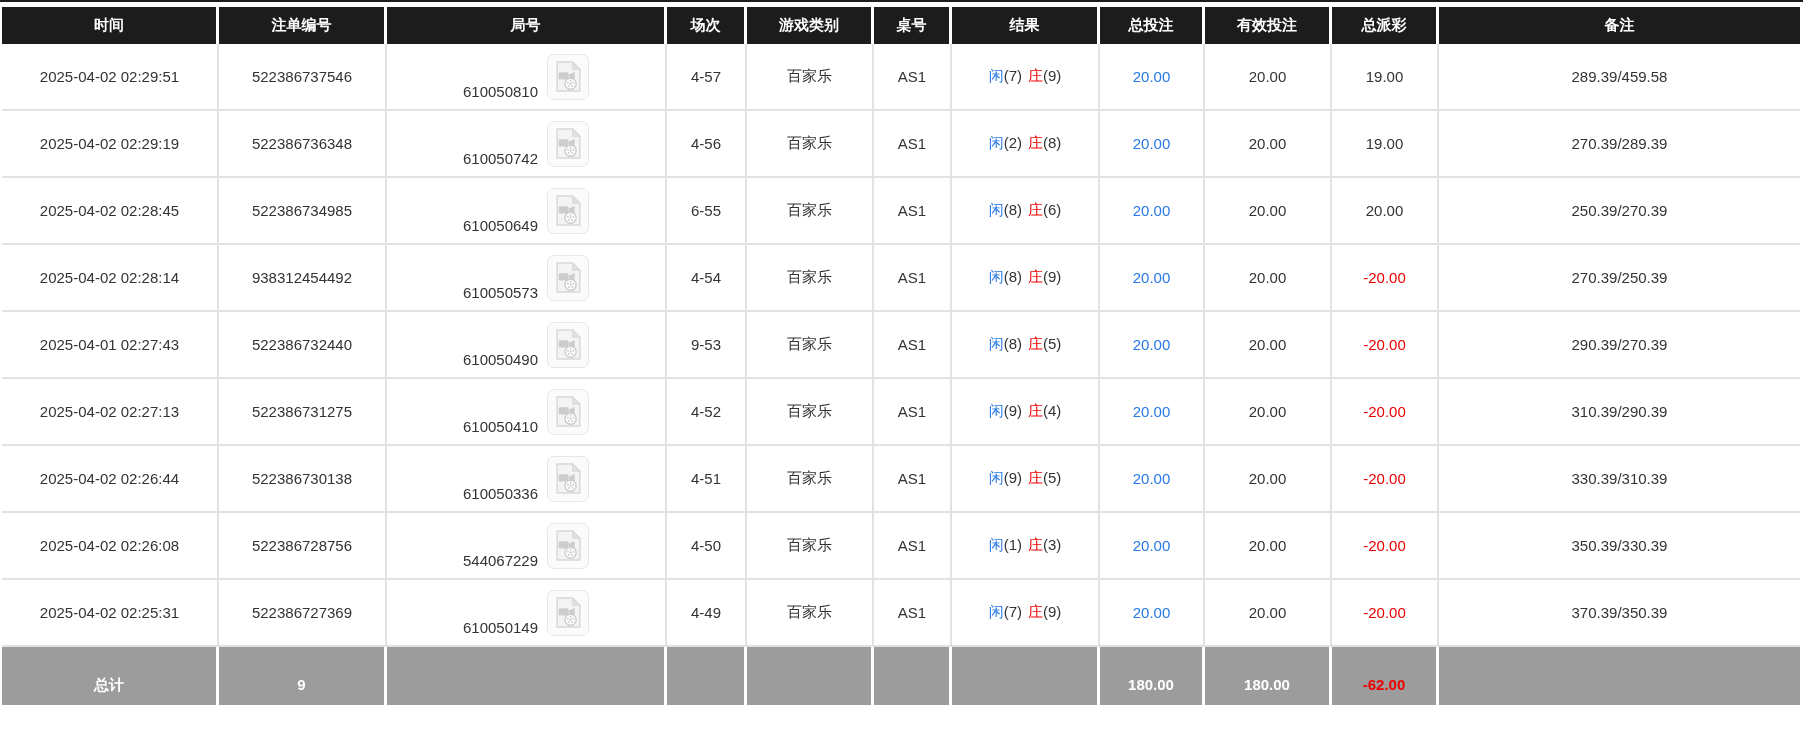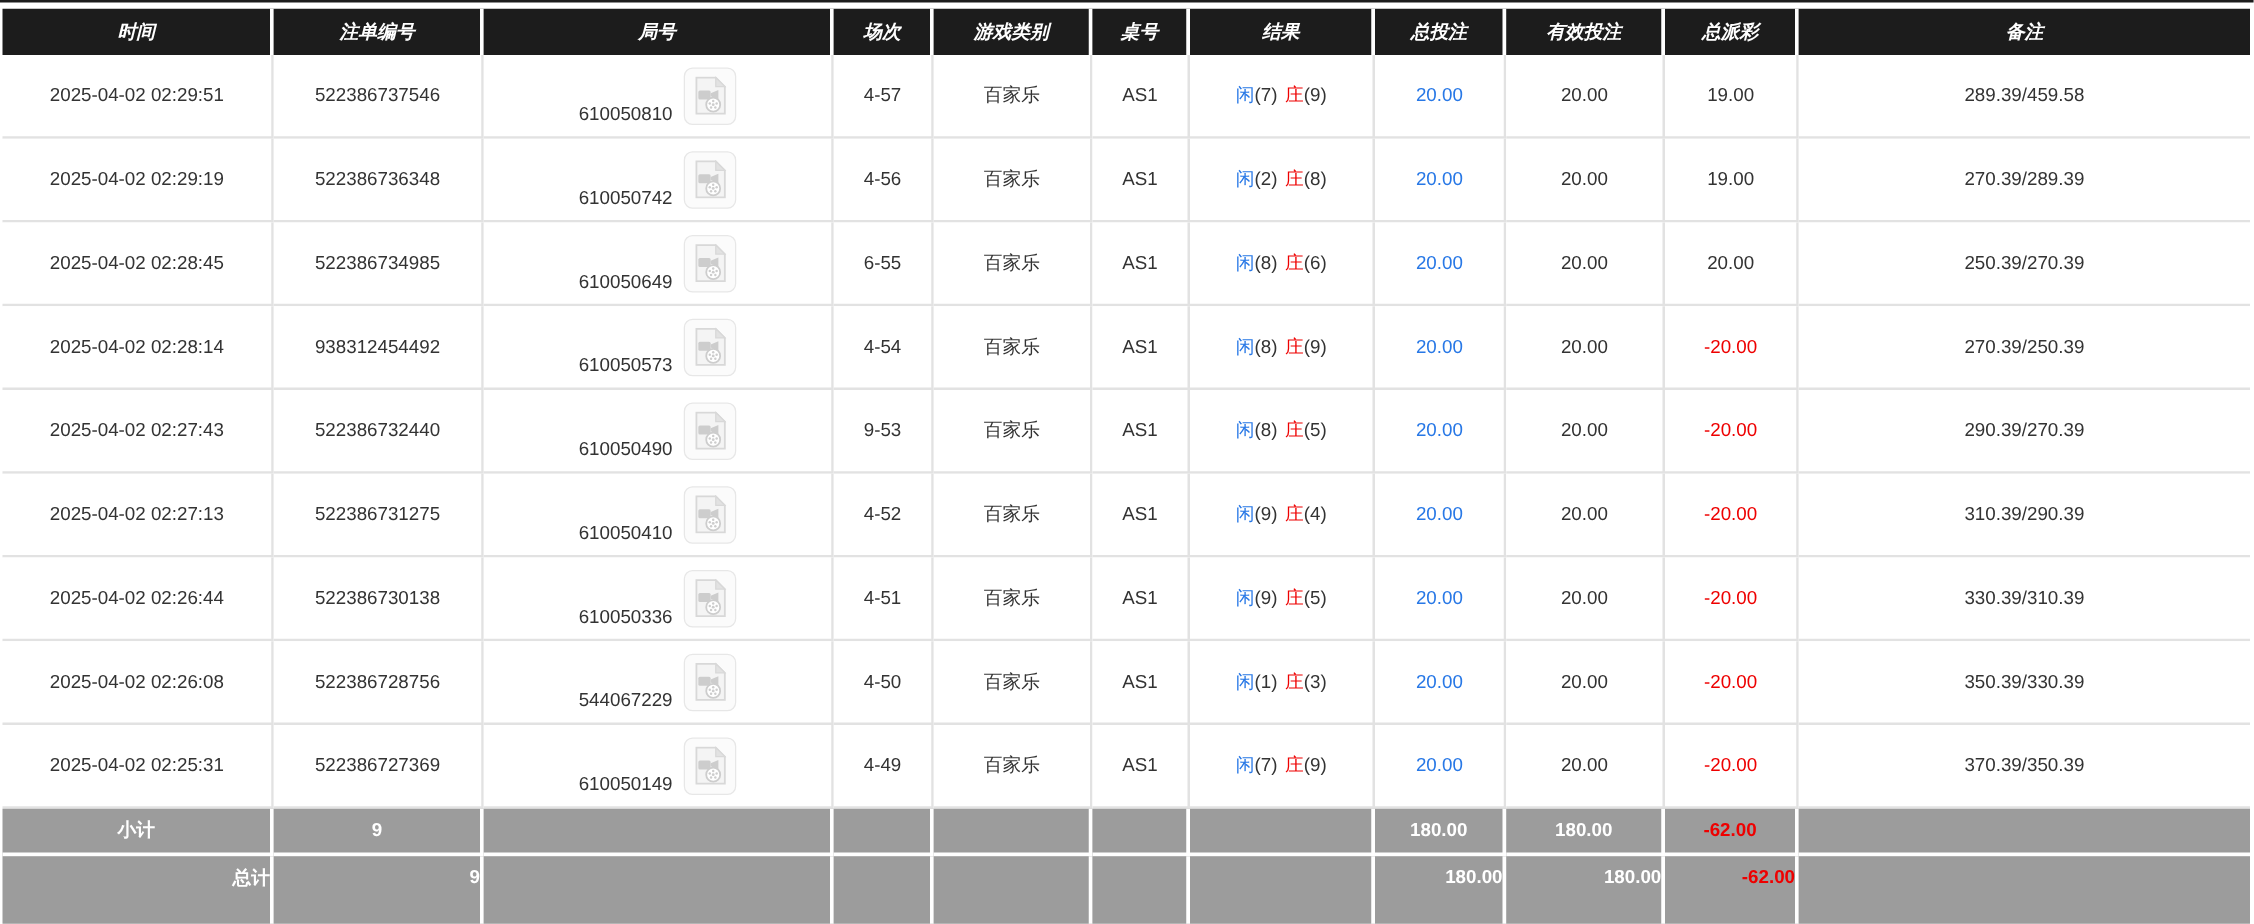--- a/index.html
+++ b/index.html
@@ -18,38 +18,38 @@
     --cell-border: #e2e2e2;
   }
   .top-line { height: 2px; background: var(--header-bg); margin-bottom: 5px; }
   table {
     margin-left: 2px; width: 1798px;
     border-collapse: separate; border-spacing: 0; table-layout: fixed;
   }
   thead th {
     background: var(--header-bg); color: #fff;
     font-size: 15px; font-weight: bold; height: 37px;
-    border-right: 3px solid #fff; padding: 0; text-align: center; font-style: italic;
+    border-right: 3px solid #fff; padding: 0; text-align: center;
   }
   thead th:last-child { border-right: 0; }
   .data-row td {
     background: #fff; height: 67px; padding: 0;
     border-right: 2px solid var(--cell-border);
     border-bottom: 2px solid var(--cell-border);
     text-align: center; font-size: 15px; color: var(--body-text);
   }
   .data-row td:last-child { border-right: 0; }
   tfoot td {
     background: var(--footer-bg); color: #fff; font-weight: bold;
     font-size: 15px; text-align: center; padding: 0;
     border-right: 3px solid #fff;
   }
   tfoot td:last-child { border-right: 0; }
   tr.subtotal td { height: 38px; border-bottom: 3px solid #fff; }
-  tr.grand-total td { height: 58px; vertical-align: top; padding-top: 8px; text-align: right; }
+  tr.grand-total td { height: 58px; vertical-align: top; padding-top: 29px; }
   .bet-link { color: var(--link-blue); cursor: pointer; }
   .p-label { color: var(--link-blue); }
   .b-label { color: var(--negative-red); margin-left: 6px; }
   .score { color: var(--body-text); }
   .auto-neg.neg { color: var(--negative-red); }
   .round-wrap { display: inline-flex; align-items: flex-end; gap: 9px; }
   .video-btn {
     display: inline-flex; align-items: center; justify-content: center;
     width: 42px; height: 46px; padding: 0;
     border: 1px solid #e7e7e7; border-radius: 7px;
@@ -232,21 +232,21 @@
       <span class="p-label">闲</span><span class="score">(8)</span><span class="b-label">庄</span><span class="score">(9)</span>
     </td>
     <td>
       <span class="bet-link">20.00</span>
     </td>
     <td>20.00</td>
     <td class="auto-neg neg">-20.00</td>
     <td>270.39/250.39</td>
   </tr>
         <tr class="data-row">
-    <td>2025-04-02 02:27:43</td>
+    <td>2025-04-01 02:27:43</td>
     <td>522386732440</td>
     <td>
       <span class="round-wrap">
         <span>610050490</span>
         <button type="button" class="video-btn">
           <svg width="27" height="31" viewBox="0 0 26 30">
             <path d="M2 1 h15 l7 7 v21 h-22 z" fill="#f4f4f4" stroke="#d8d8d8" stroke-width="1.4"></path>
             <path d="M17 1 l7 7 h-7 z" fill="#e2e2e2" stroke="#d8d8d8" stroke-width="1"></path>
             <rect x="3.5" y="11" width="9.5" height="7" rx="1.2" fill="#cdcdcd"></rect>
             <path d="M13 13.2 l6 -2.6 v7.4 l-6 -2.6 z" fill="#cdcdcd"></path>
@@ -414,33 +414,20 @@
     <td>
       <span class="bet-link">20.00</span>
     </td>
     <td>20.00</td>
     <td class="auto-neg neg">-20.00</td>
     <td>370.39/350.39</td>
   </tr>
       </tbody>
 
     <tfoot>
-      <tr class="subtotal">
-        <td>小计</td>
-        <td>9</td>
-        <td></td>
-        <td></td>
-        <td></td>
-        <td></td>
-        <td></td>
-        <td>180.00</td>
-        <td>180.00</td>
-        <td class="auto-neg neg">-62.00</td>
-        <td></td>
-      </tr>
       <tr class="grand-total">
         <td>总计</td>
         <td>9</td>
         <td></td>
         <td></td>
         <td></td>
         <td></td>
         <td></td>
         <td>180.00</td>
         <td>180.00</td>

